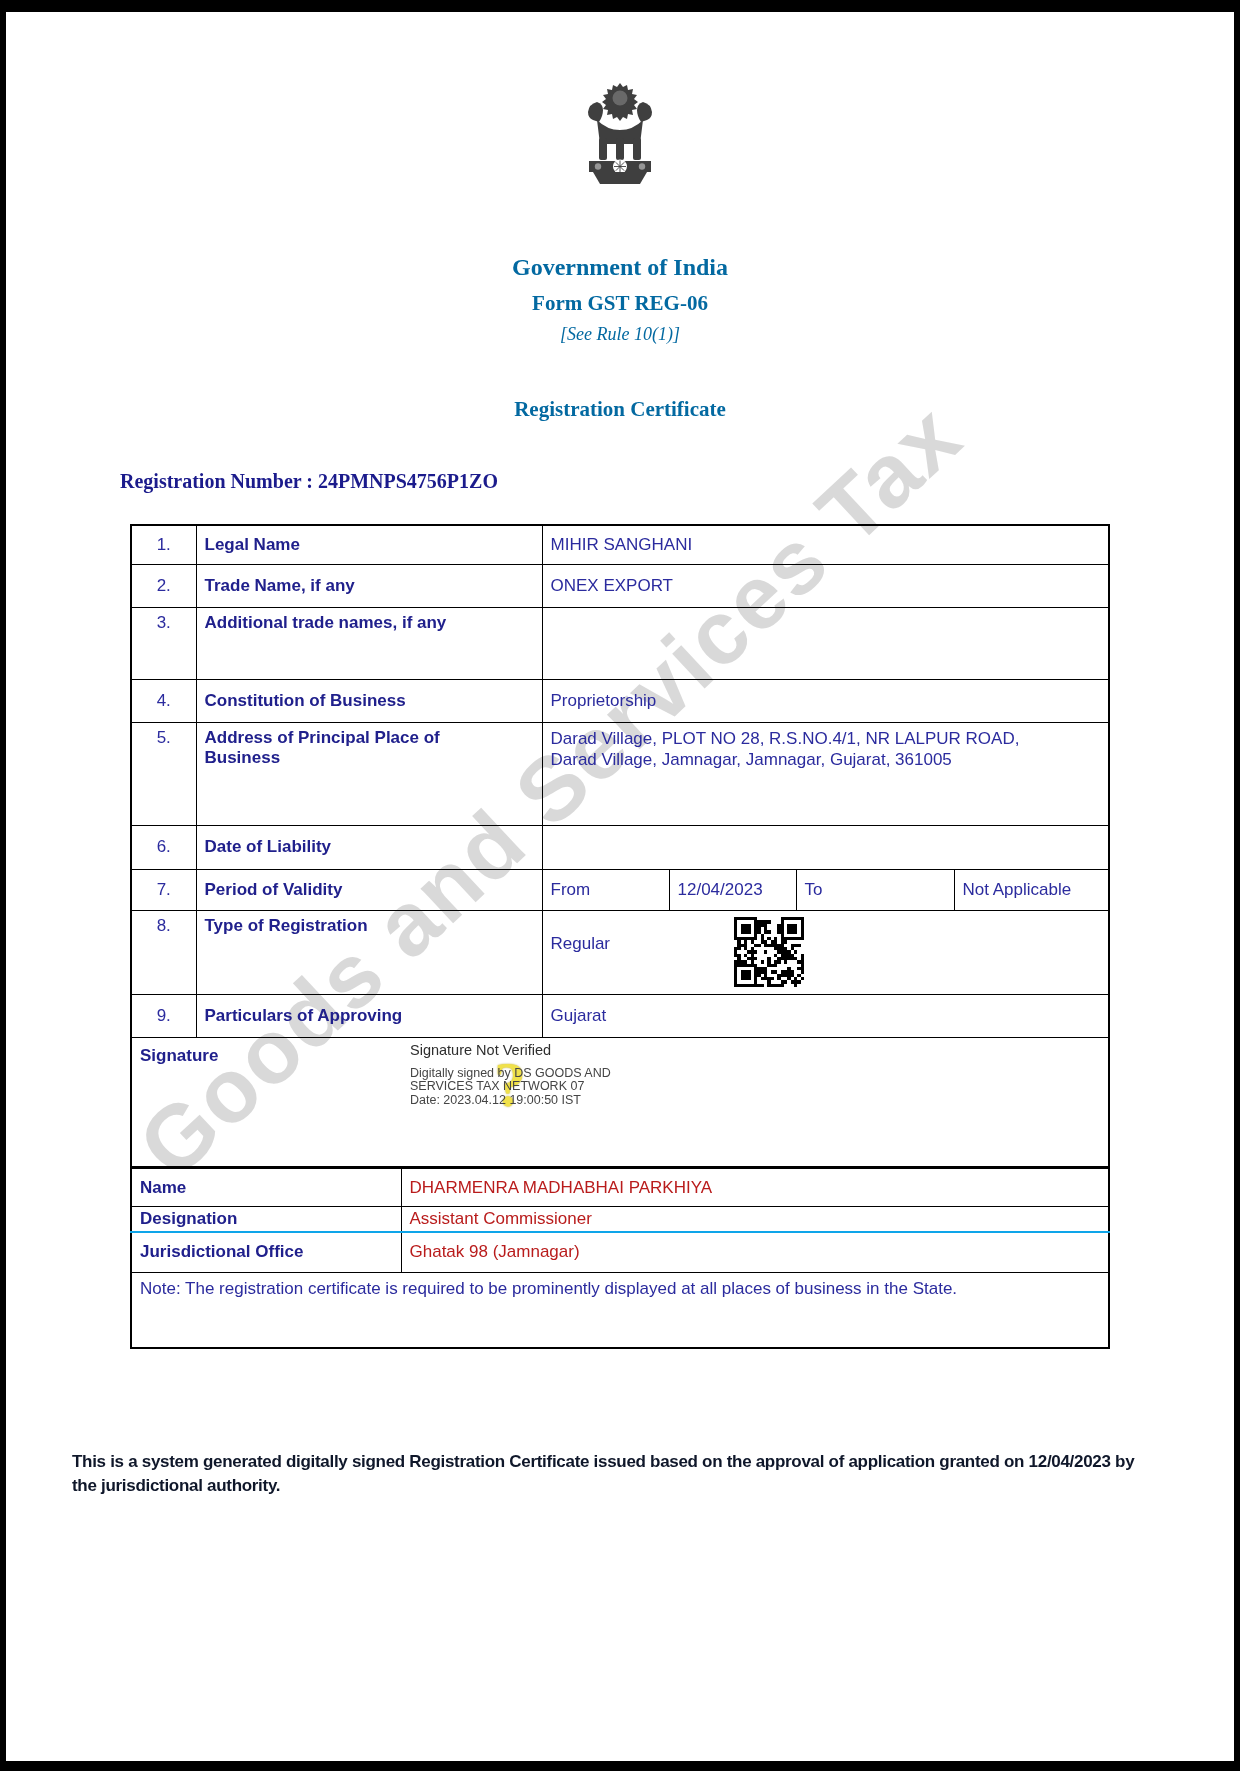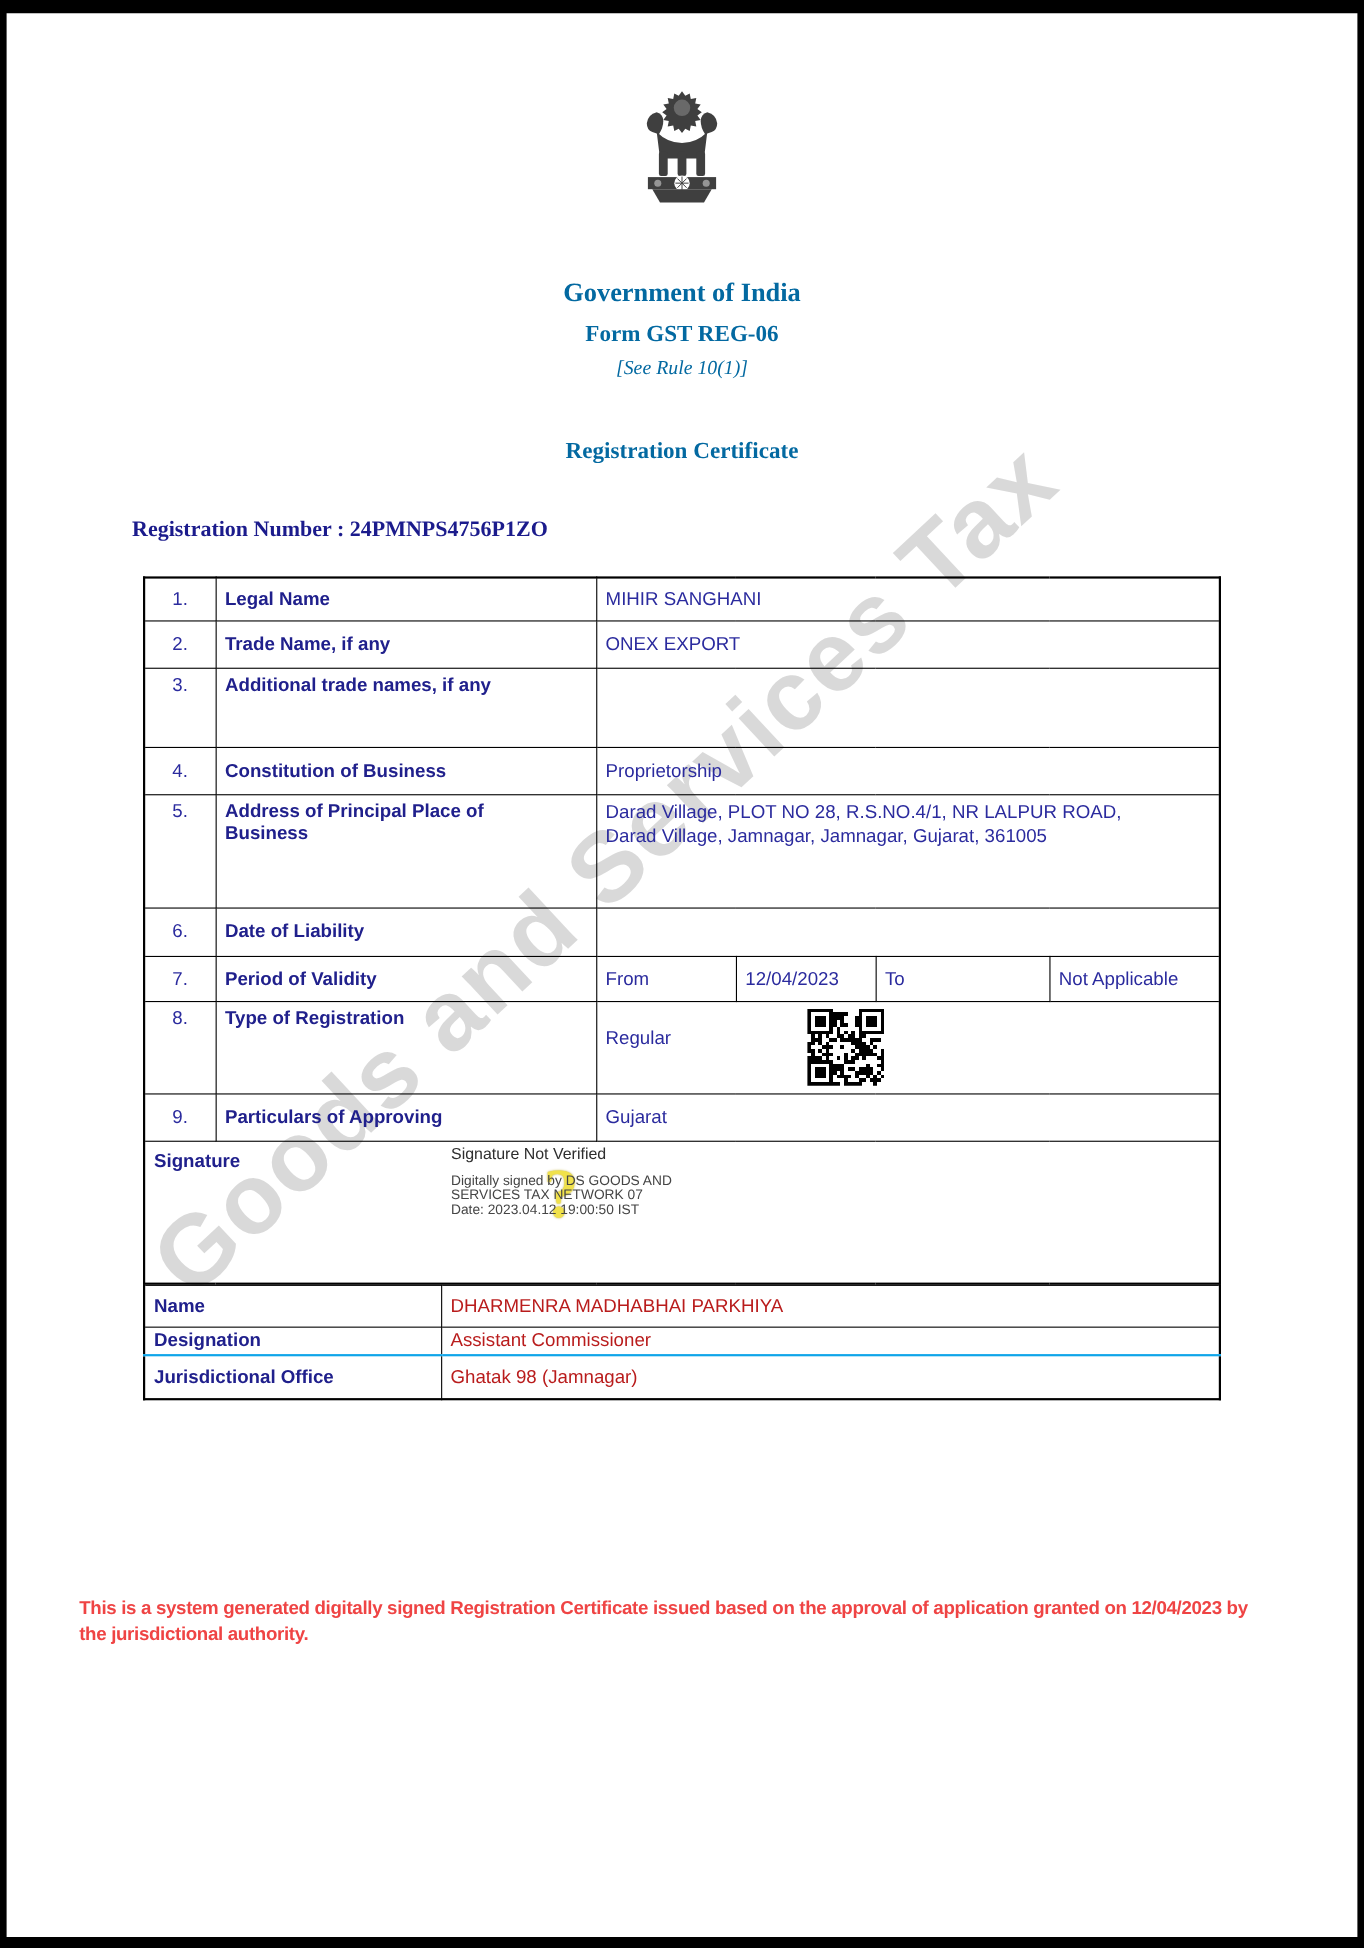--- a/index.html
+++ b/index.html
@@ -64,21 +64,21 @@
   
   .olbl{font-weight:bold;color:#20208c;}
   .oval{color:#b91c1c;}
   .thick-top{border-top:2px solid #0ea5e9;}
   .note-cell{vertical-align:top;padding-top:5px;color:#2b2b9e;}
   .note-inner{width:875px;line-height:22px;}
   
   .footer{
     position:absolute;top:1438px;left:66px;width:1075px;
     font-size:17px;font-weight:bold;letter-spacing:-0.3px;line-height:24px;
-    color:#ef4444;z-index:1;
+    color:#0f172a;z-index:1;
   }
 </style>
 </head>
 <body>
 
 <div class="page">
 
   <div class="watermark">Goods and Services Tax</div>
 
   <div class="emblem">
@@ -458,19 +458,24 @@
         <td class="oval">DHARMENRA MADHABHAI PARKHIYA</td>
       </tr>
       <tr style="height:23px">
         <td class="olbl">Designation</td>
         <td class="oval">Assistant Commissioner</td>
       </tr>
       <tr style="height:40px">
         <td class="olbl thick-top">Jurisdictional Office</td>
         <td class="oval thick-top">Ghatak 98 (Jamnagar)</td>
       </tr>
+      <tr style="height:76px">
+        <td class="note-cell" colspan="2">
+          <div class="note-inner">Note: The registration certificate is required to be prominently displayed at all places of business in the State.</div>
+        </td>
+      </tr>
     </tbody>
       </table>
   </div>
 
   <div class="footer">This is a system generated digitally signed Registration Certificate issued based on the approval of application granted on 12/04/2023 by the jurisdictional authority.</div>
 
 </div>
 
 </body></html>

